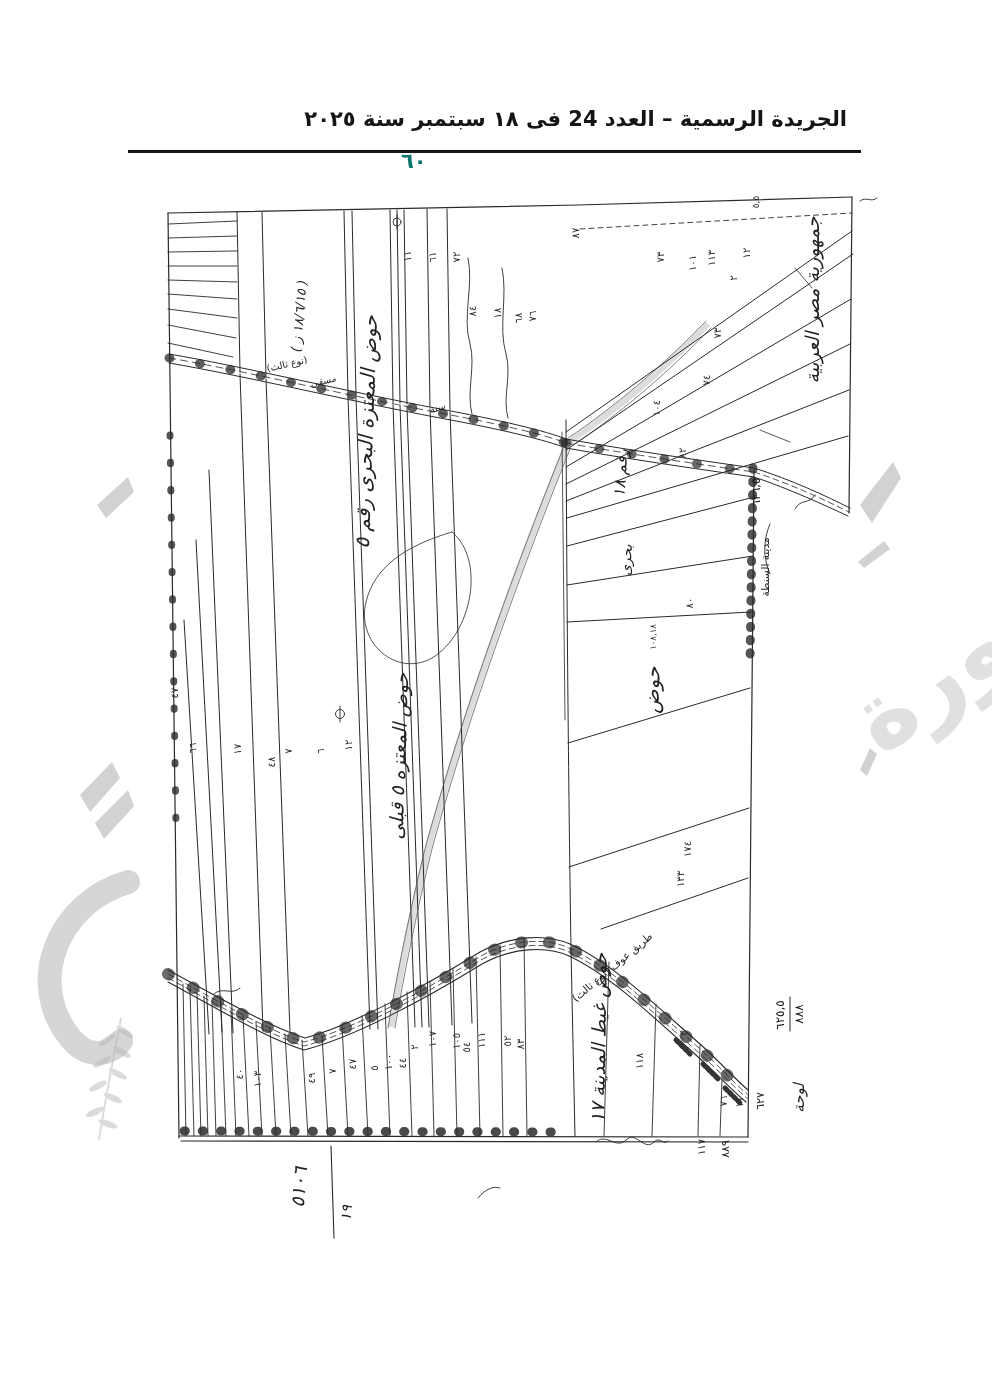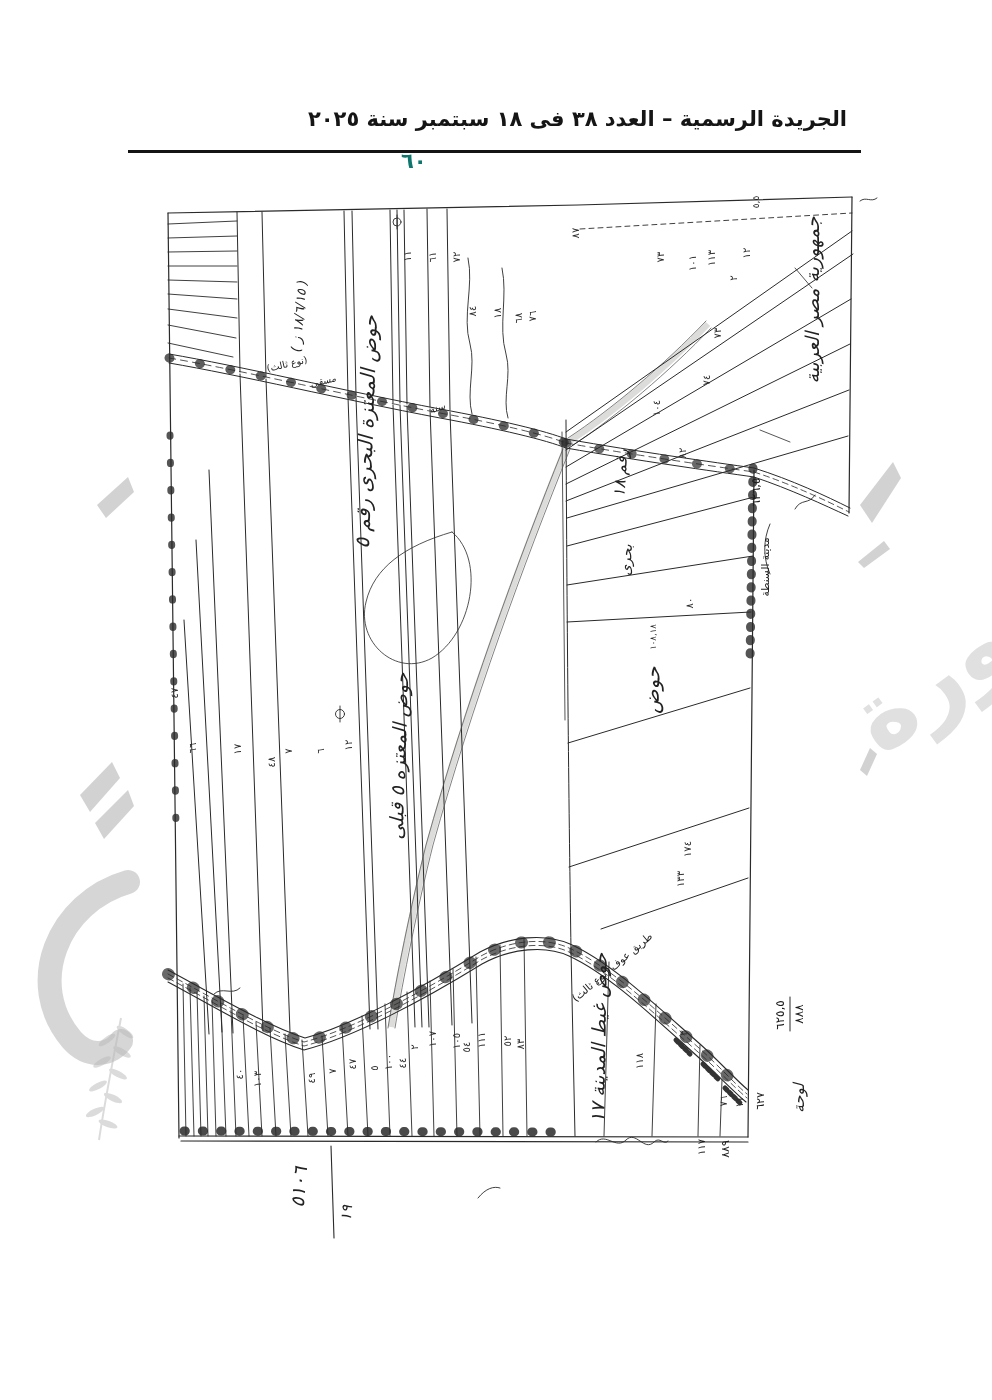--- a/index.html
+++ b/index.html
@@ -31,21 +31,21 @@
   .parcel-num{color:#2e2e2e;letter-spacing:1px;}
   .wm-word{
     position:absolute;left:836px;top:596px;direction:rtl;
     font-size:96px;font-weight:bold;color:#e0e0e0;
     transform:rotate(-36deg);z-index:1;
   }
 </style>
 </head>
 <body>
 
-<div class="hdr-title">الجريدة الرسمية – العدد ٣٨ فى ١٨ سبتمبر سنة ٢٠٢٥</div>
+<div class="hdr-title">الجريدة الرسمية – العدد 24 فى ١٨ سبتمبر سنة ٢٠٢٥</div>
 <div class="hdr-num">٦٠</div>
 <div class="hdr-rule"></div>
 
 <svg class="layer wm-layer" viewBox="0 0 992 1400" xmlns="http://www.w3.org/2000/svg">
   <g>
     <path d="M128,882 C58,902 24,984 72,1040 C90,1060 112,1054 121,1041" stroke="#b4b4b4" stroke-width="24" fill="none" stroke-linecap="round" opacity="0.55"></path>
     <polygon points="97,505 128,477 134,492 106,518" fill="#b4b4b4" opacity="0.6"></polygon>
     <polygon points="80,795 112,762 120,778 90,812" fill="#b4b4b4" opacity="0.6"></polygon>
     <polygon points="95,823 128,790 134,806 104,839" fill="#b4b4b4" opacity="0.6"></polygon>
     <polygon points="860,505 893,462 901,478 872,523" fill="#b4b4b4" opacity="0.6"></polygon>

